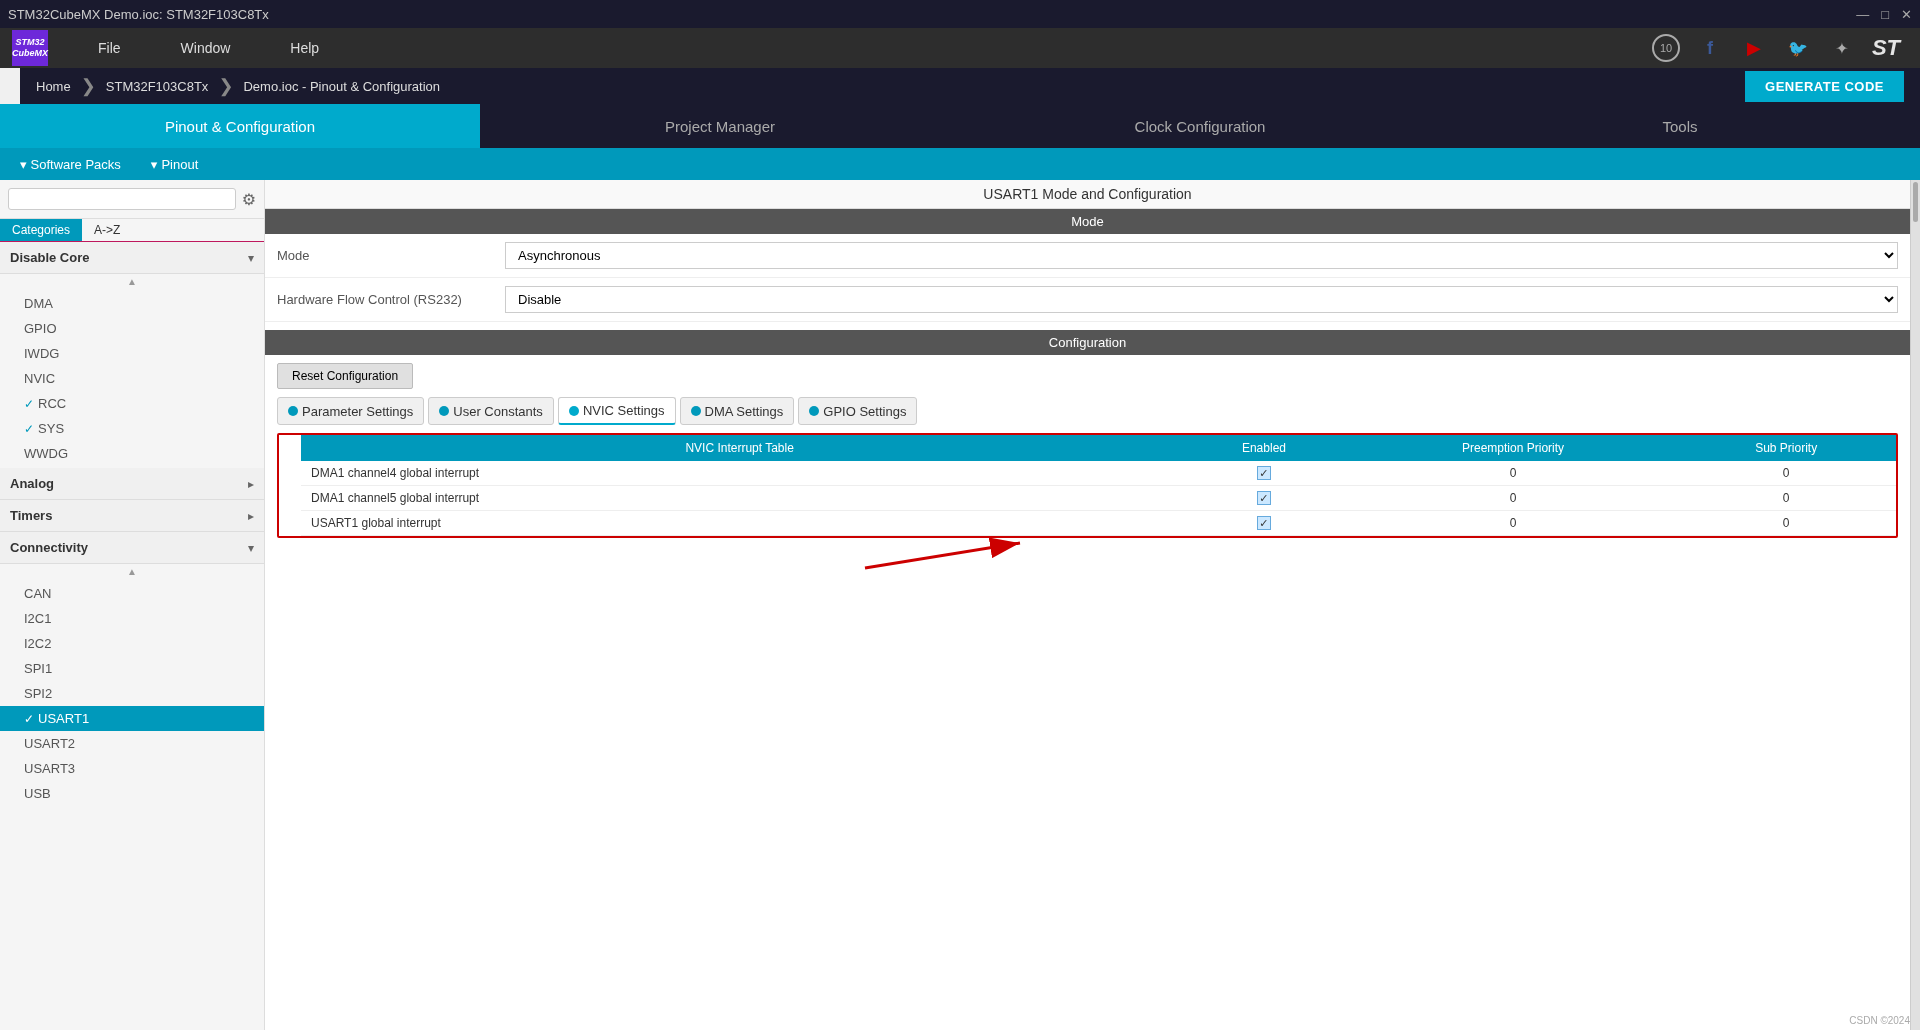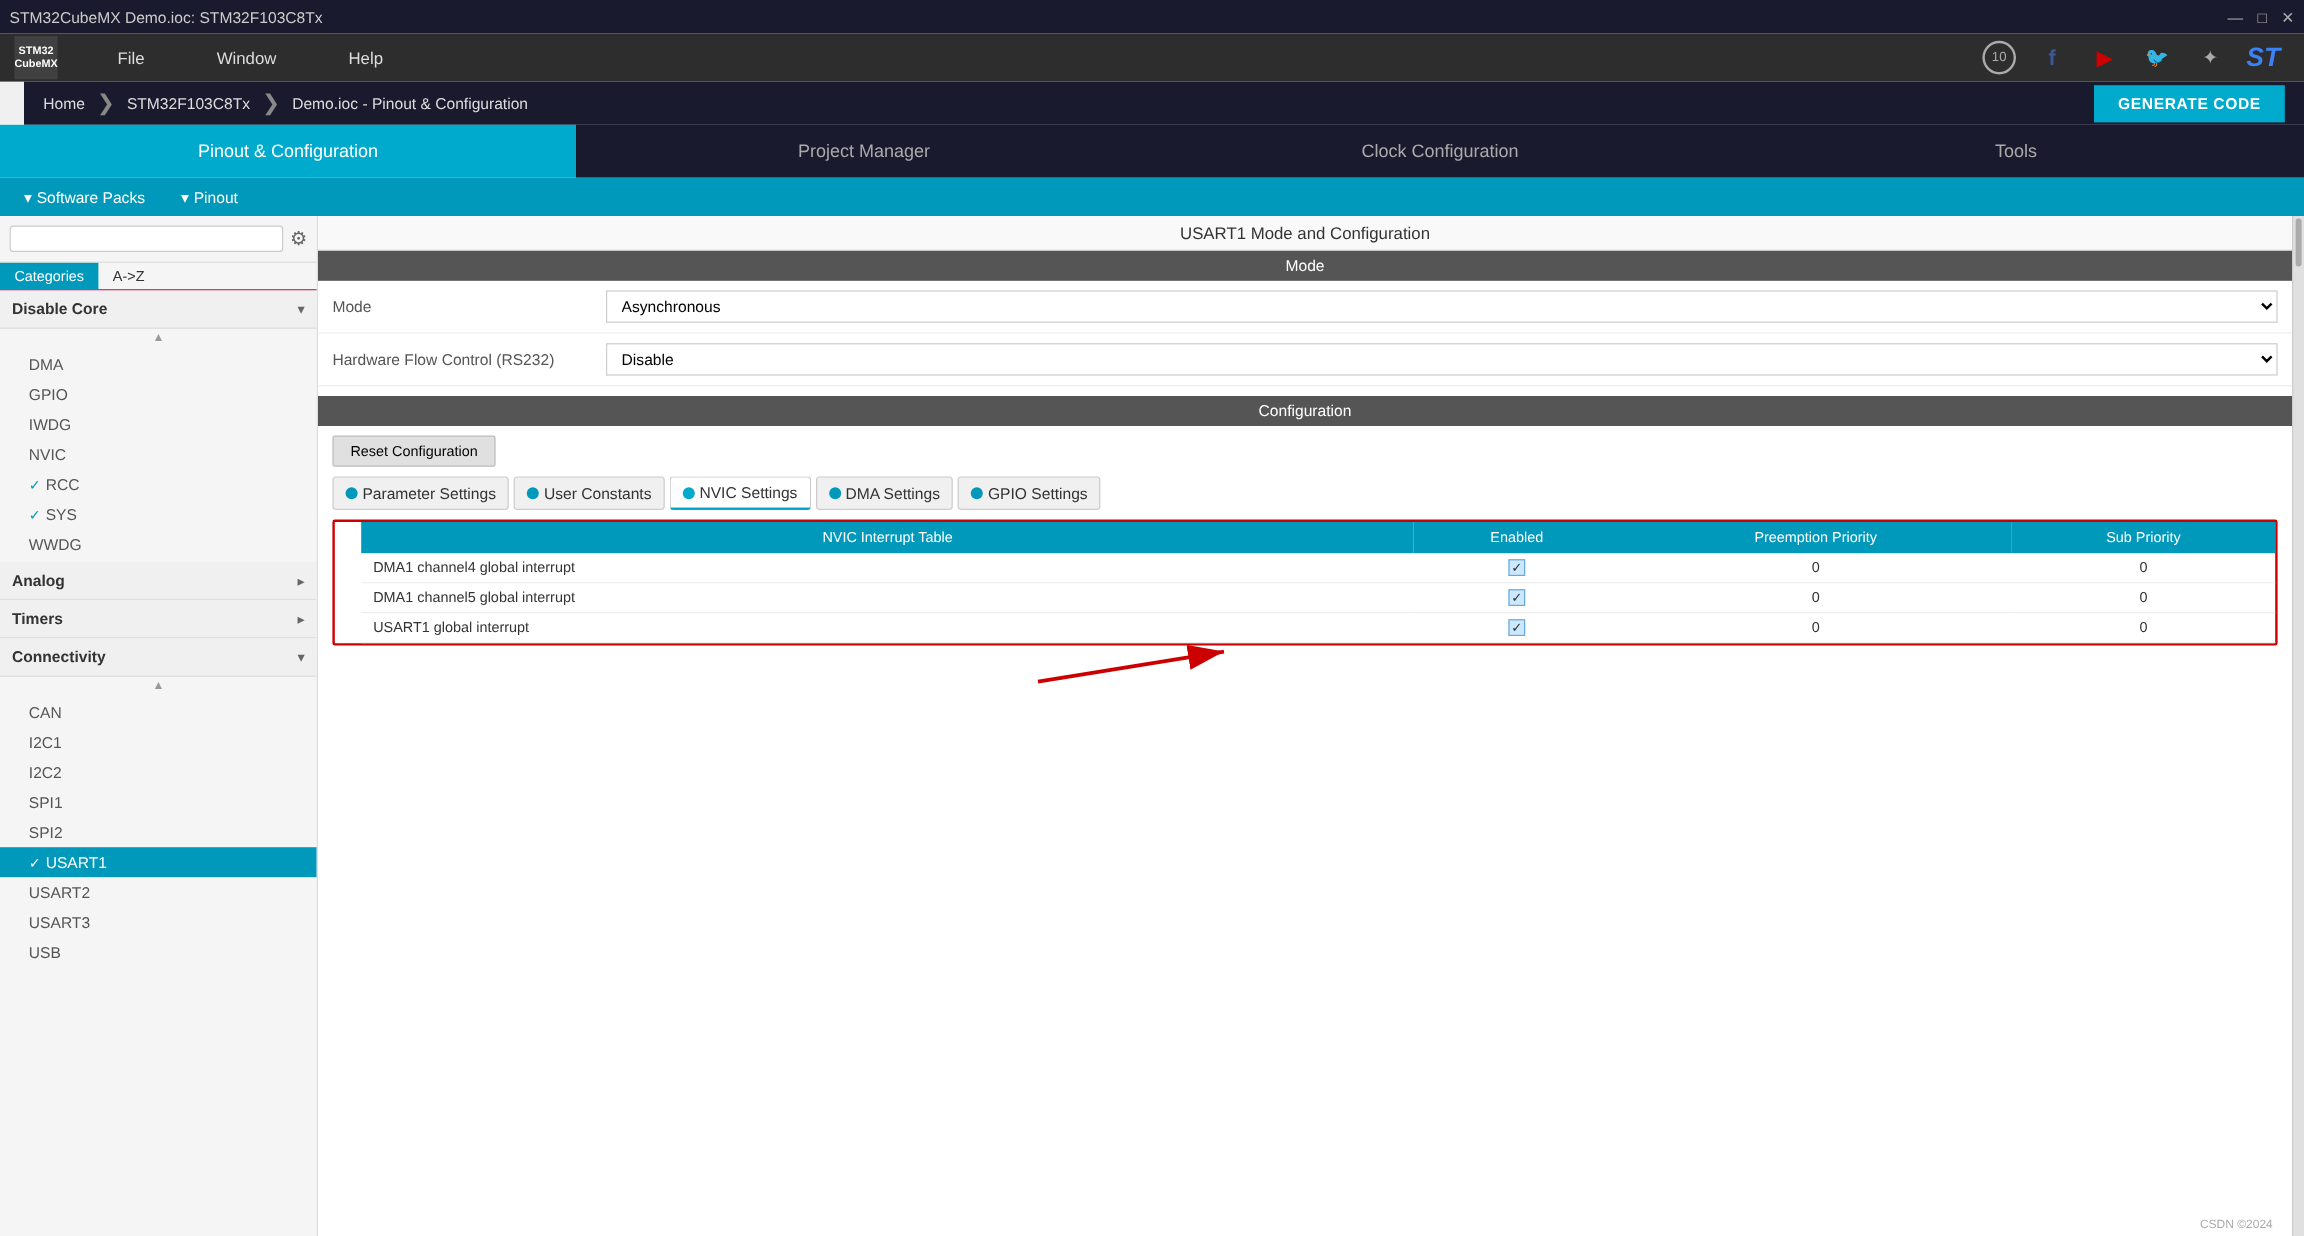--- a/index.html
+++ b/index.html
@@ -273,21 +273,21 @@
       justify-content: center;
       cursor: pointer;
     }
     .nvic-checkbox.checked::after { content: '✓'; font-size: 11px; color: #333; }
     .nvic-checkbox.checked-blue { background: #cce8ff; border-color: #66aadd; }
 
     
     .watermark {
       position: fixed;
       bottom: 4px;
-      right: 26px;
+      right: 10px;
       font-size: 10px;
       color: #aaa;
     }
 
     .main-body {
       position: relative;
     }
 
     .nvic-wrapper {
       position: relative;
@@ -310,34 +310,34 @@
   <span class="title">STM32CubeMX Demo.ioc: STM32F103C8Tx</span>
   <div class="win-controls">
     <span>—</span>
     <span>□</span>
     <span>✕</span>
   </div>
 </div>
 
 <div id="menubar">
   <div class="logo-area">
-    <div class="logo-cube" style="background:#404040; color:white; font-size:9px; font-weight:bold; line-height:1.2; text-align:center; padding:4px;">STM32<br>CubeMX</div>
+    <div class="logo-cube" style="background:#6d28d9; color:white; font-size:9px; font-weight:bold; line-height:1.2; text-align:center; padding:4px;font-style:italic;">STM32<br>CubeMX</div>
   </div>
   <div class="menu-items">
     <div class="menu-item">File</div>
     <div class="menu-item">Window</div>
     <div class="menu-item">Help</div>
   </div>
   <div class="social-icons">
     <div class="social-icon" style="border:2px solid #aaa; border-radius:50%; font-size:11px; color:#aaa;">10</div>
     <div class="social-icon" style="color:#3b5998; font-weight:bold; font-size:18px;">f</div>
     <div class="social-icon" style="color:#cc0000; font-size:18px;">▶</div>
     <div class="social-icon" style="color:#1da1f2; font-size:16px;">🐦</div>
     <div class="social-icon" style="color:#aaa; font-size:16px;">✦</div>
-    <div class="social-icon st" style="color:#3b82f6; font-weight:bold; font-size:22px; font-style:italic;">ST</div>
+    <div class="social-icon st" style="color:#e5e5e5; font-weight:bold; font-size:22px; font-style:italic;">ST</div>
   </div>
 </div>
 
 <div id="breadcrumb">
   <span class="bc-item">Home</span>
   <span class="bc-arrow">❯</span>
   <span class="bc-item">STM32F103C8Tx</span>
   <span class="bc-arrow">❯</span>
   <span class="bc-item">Demo.ioc - Pinout &amp; Configuration</span>
   <button class="generate-btn">GENERATE CODE</button>

